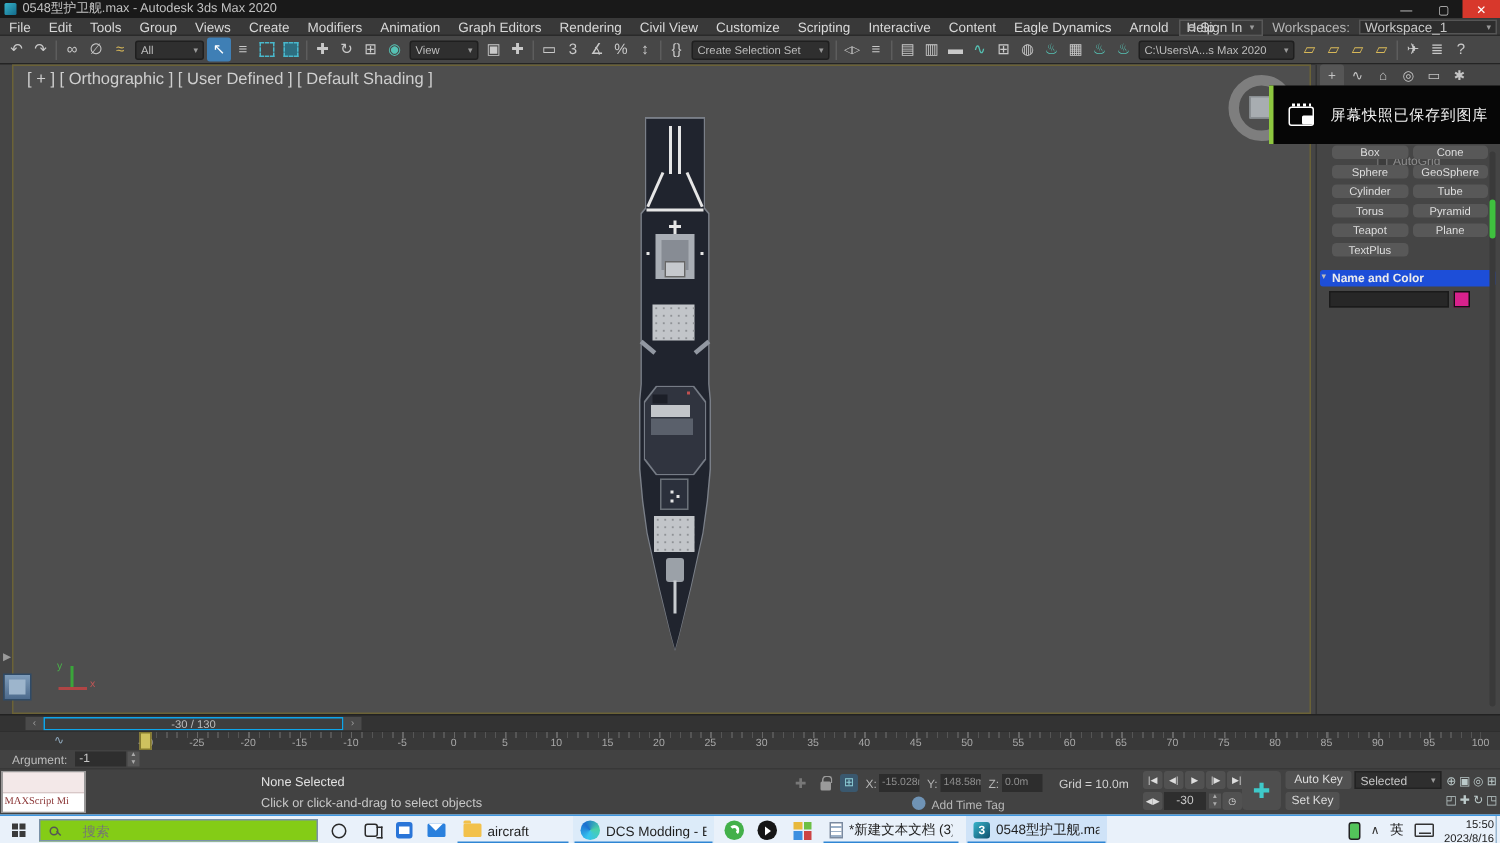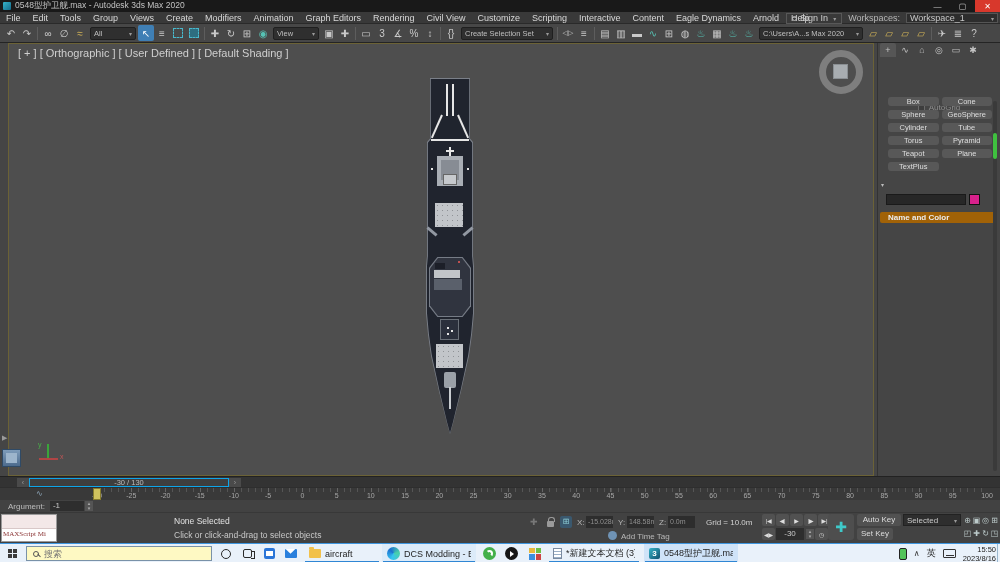--- a/index.html
+++ b/index.html
@@ -73,21 +73,21 @@
 
   
   #cpanel { position:absolute; left:877px; top:43px; width:123px; height:433px; background:#454545; border-left:1px solid #333; }
   #cp-tabs { display:flex; height:14px; padding-left:2px; gap:1px; }
   .cp-tab { width:16px; height:14px; display:flex; align-items:center; justify-content:center; color:#c5c5c5; font-size:9px; }
   .cp-tab.active { background:#565656; border-radius:2px 2px 0 0; }
   #autogrid-row { position:absolute; left:0; top:60px; width:100%; display:flex; align-items:center; justify-content:center; gap:4px; color:#8d8d8d; font-size:8px; }
   #autogrid-box { width:7px; height:7px; border:1px solid #6a6a6a; background:#3d3d3d; }
   #obj-grid { position:absolute; left:10px; top:54px; width:104px; display:grid; grid-template-columns:1fr 1fr; gap:4px 3px; }
   .obj-btn { height:9px; line-height:9px; background:#585858; border-radius:3px; color:#dedede; font-size:7.5px; text-align:center; overflow:hidden; }
-  #nc-header { position:absolute; left:2px; top:137px; width:117px; height:11px; background:#a16207; border-radius:2px; color:#ececec; font-size:8px; font-weight:bold; line-height:11px; padding-left:8px;margin-top:32px; }
+  #nc-header { position:absolute; left:2px; top:137px; width:117px; height:11px; background:#1d4ed8; border-radius:2px; color:#ececec; font-size:8px; font-weight:bold; line-height:11px; padding-left:8px; }
   #nc-arrow { position:absolute; left:3px; top:137px; color:#bbb; font-size:6px; line-height:11px; }
   #name-input { position:absolute; left:8px; top:151px; width:80px; height:11px; background:#272727; border:1px solid #1a1a1a; color:#ccc; font-size:8px; }
   #color-swatch { position:absolute; left:91px; top:151px; width:11px; height:11px; border:1px solid #111; }
   #cp-scroll { position:absolute; right:3px; top:58px; width:4px; height:370px; background:#3a3a3a; border-radius:2px; }
   #cp-thumb { position:absolute; right:3px; top:90px; width:4px; height:26px; background:#3fc13f; border-radius:2px; }
 
   
   #trackrow { position:absolute; left:0; top:476px; width:100%; height:11px; background:#333; border-top:1px solid #222; }
   #frame-indicator { position:absolute; left:17px; top:1px; height:9px; display:flex; }
   .fi-btn { width:12px; height:9px; background:#4a4a4a; color:#999; font-size:7px; display:flex; align-items:center; justify-content:center; }
@@ -132,21 +132,21 @@
   #selected-dd { position:absolute; left:903px; top:14px; width:58px; height:12px; background:#2e2e2e; border:1px solid #222; color:#c8c8c8; font-size:8px; display:flex; align-items:center; justify-content:space-between; padding:0 3px; }
   #keyfilters { left:903px; top:44px; width:58px; line-height:12px; font-size:7.5px; }
   #navgrid { position:absolute; left:963px; top:14px; width:36px; display:grid; grid-template-columns:repeat(4,9px); grid-auto-rows:13px; }
   .nav-i { color:#bccaca; font-size:8px; text-align:center; line-height:13px; }
 
   
   #taskbar { position:absolute; left:0; top:543px; width:100%; height:19px; background:#e9f1fa; border-top:1px solid #3f97e0; display:flex; align-items:center; }
   #start-btn { width:24px; height:19px; display:flex; align-items:center; justify-content:center; }
   .winlogo { display:grid; grid-template-columns:4px 4px; grid-template-rows:4px 4px; gap:1px; }
   .winlogo i { background:#3a3a3a; }
-  #search-box { position:absolute; left:26px; top:2px; width:186px; height:15px; background:#fef9c3; border:1px solid #7a92a8; display:flex; align-items:center; gap:5px; padding-left:6px; }
+  #search-box { position:absolute; left:26px; top:2px; width:186px; height:15px; background:#84cc16; border:1px solid #7a92a8; display:flex; align-items:center; gap:16px; padding-left:6px; }
   #search-box input { border:none; outline:none; font-size:9px; color:#444; width:140px; font-family:"Liberation Sans",sans-serif; background:transparent; }
   .mag { width:6px; height:6px; border:1.2px solid #555; border-radius:50%; position:relative; flex:none; }
   .mag::after { content:''; position:absolute; width:4px; height:1.2px; background:#555; transform:rotate(45deg); right:-3px; bottom:-1px; }
   .tb-icon-btn { position:absolute; top:0; height:19px; display:flex; align-items:center; justify-content:center; }
   .circle-o { width:10px; height:10px; border:1.4px solid #2a2a2a; border-radius:50%; }
   .tview { width:9px; height:9px; border:1.3px solid #2a2a2a; border-radius:2px; position:relative; }
   .tview::before { content:''; position:absolute; right:-4px; top:1px; width:3px; height:6px; border:1.3px solid #2a2a2a; border-left:none; }
   .store { width:11px; height:11px; background:#2a75d8; border-radius:2px; position:relative; }
   .store::after { content:''; position:absolute; left:2px; top:3px; width:7px; height:5px; background:#fff; }
   .mail { width:12px; height:9px; background:#2a80dd; border-radius:1px; position:relative; overflow:hidden; }
@@ -344,20 +344,28 @@
       <div id="axis-y"></div>
       <div id="axis-x"></div>
       <span id="axis-xl">x</span>
       <span id="axis-yl">y</span>
     </div>
   </div>
 
   <span id="vp-expand">▶</span>
   <div id="layout-tab"></div>
 
+  <div id="notification" style="border-left: 3px solid rgb(141, 198, 63);">
+    <span class="shot">
+      <span class="film"></span>
+        <span class="body"></span>
+        <span class="pic"></span>
+    </span>
+    <span id="notif-text">屏幕快照已保存到图库</span>
+  </div>
 
   <div id="cpanel">
     <div id="cp-tabs">
       <span class="cp-tab active">+</span>
       <span class="cp-tab">∿</span>
       <span class="cp-tab">⌂</span>
       <span class="cp-tab">◎</span>
       <span class="cp-tab">▭</span>
       <span class="cp-tab">✱</span>
     </div>

